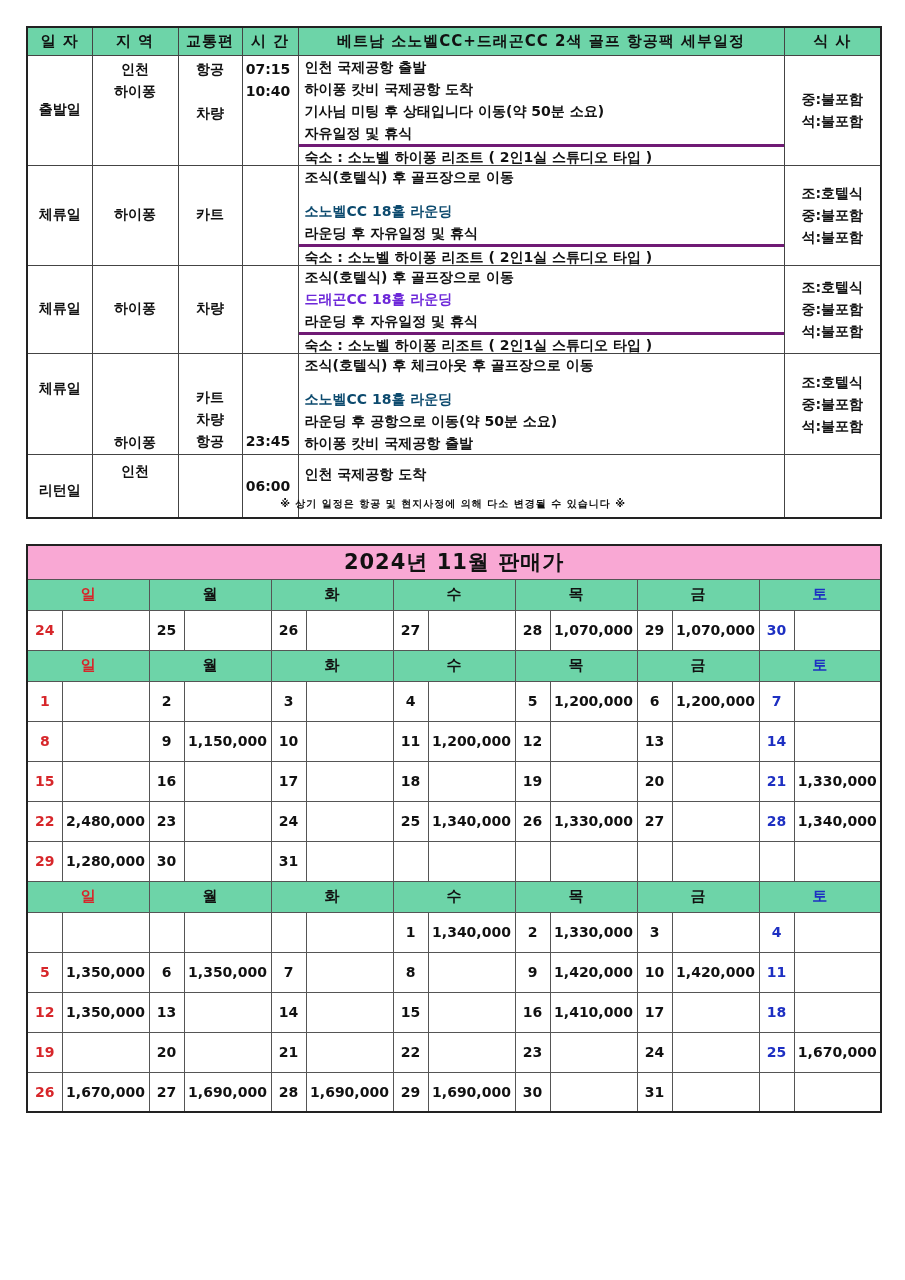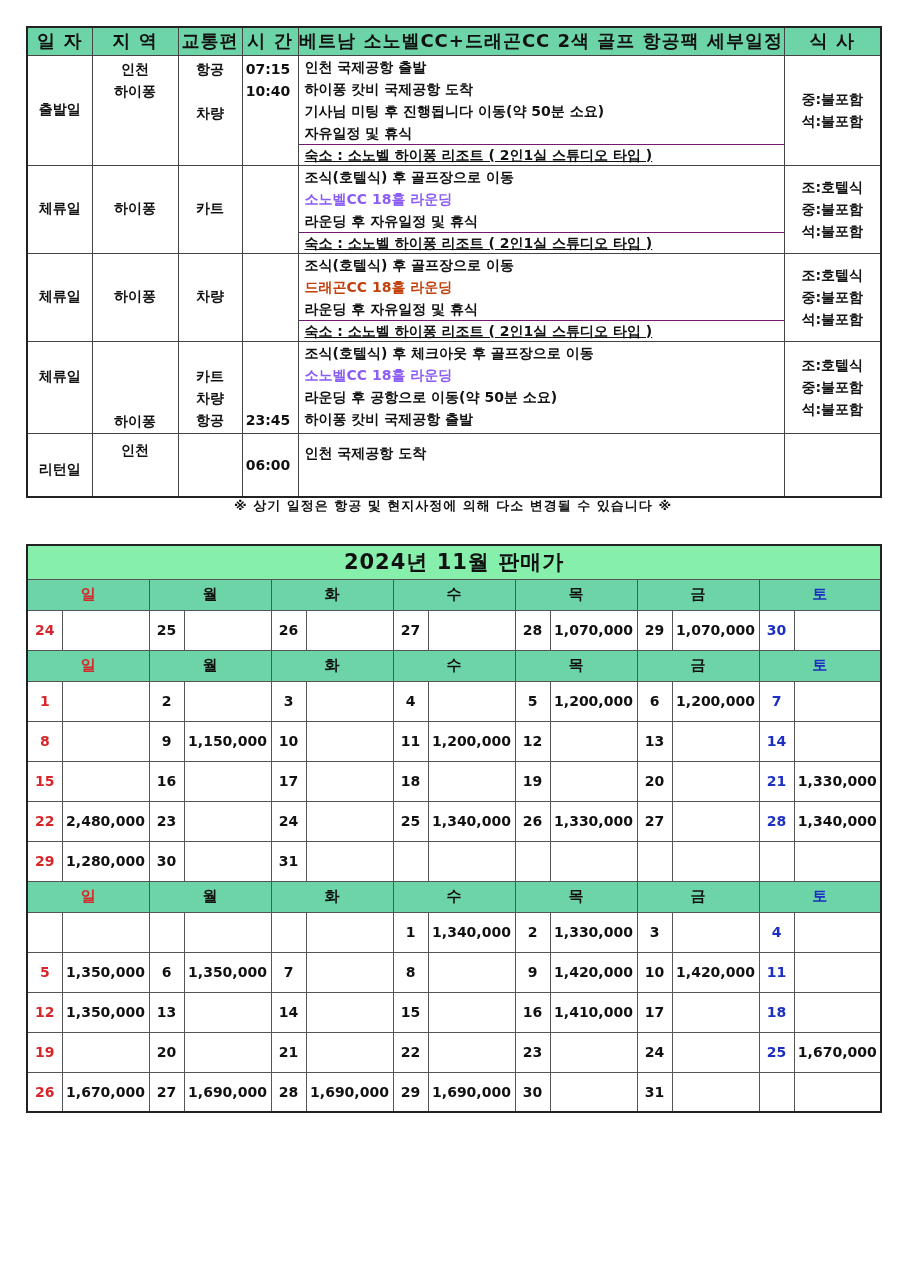--- a/index.html
+++ b/index.html
@@ -7,49 +7,49 @@
     body { position: relative; font-family: "DejaVu Sans", "Liberation Sans", sans-serif; color: #111; }
 
     
     .itin {
       position: absolute; left: 26px; top: 26px; width: 854px;
       border-collapse: collapse; border: 2px solid #222;
       font-size: 14px; font-weight: bold; table-layout: fixed;
     }
     .itin th, .itin td { border: 1px solid #444; }
     .itin thead th {
-      background: #6dd4a8; height: 28px; font-size: 18px; text-align: center;
+      background: #6dd4a8; height: 28px; font-size: 15px; text-align: center;
       font-weight: bold; letter-spacing: 1px;
     }
     .itin td.c { text-align: center; vertical-align: middle; }
     .itin td.top { vertical-align: top; padding-top: 2px; }
     .itin td.bottom { vertical-align: bottom; padding-bottom: 2px; }
     .itin .stack { display: flex; flex-direction: column; align-items: center; line-height: 22px; }
     .itin td.sched { padding: 0; vertical-align: top; }
     .sched .line { height: 22px; line-height: 22px; padding-left: 6px; white-space: nowrap; }
-    .sched .hotel { border-top: 1px solid #701a75; height: 21px; line-height: 21px; text-decoration: underline; }
-    .blue { color: #8b5cf6; }
-    .red  { color: #c2410c; }
+    .sched .hotel { border-top: 3px solid #701a75; height: 21px; line-height: 21px; }
+    .blue { color: #0c4a6e; margin-top: 12px; }
+    .red  { color: #6d28d9; }
     .meals { line-height: 22px; text-align: center; }
     .time { text-align: center; padding-right: 4px; line-height: 22px; }
 
     .notice1 {
       position: absolute; left: 26px; width: 854px; top: 497px;
-      text-align: center; font-size: 13px; font-weight: bold; letter-spacing: 1px;
+      text-align: center; font-size: 10px; font-weight: bold; letter-spacing: 1px;
     }
 
     
     .price {
       position: absolute; left: 26px; top: 544px; width: 854px;
       border-collapse: collapse; border: 2px solid #222; table-layout: fixed;
       font-size: 14px; font-weight: bold;
     }
     .price td { border: 1px solid #555; }
     .price .month td {
-      background: #86efac; height: 34px; text-align: center;
+      background: #f9a8d4; height: 34px; text-align: center;
       font-size: 21px; font-weight: bold; letter-spacing: 1px;
     }
     .price .dow td {
       background: #6dd4a8; height: 31px; text-align: center; font-size: 15px;
     }
     .price .days td { height: 40px; background: #fff; }
     .price td.d { text-align: center; }
     .price td.p { text-align: center; font-weight: bold; }
     .sun { color: #d7262a; }
     .sat { color: #1d2fc2; }
@@ -96,21 +96,21 @@
           <span>차량</span>
         </div>
       </td>
       <td class="top time">
         <div>07:15</div>
         <div>10:40</div>
       </td>
       <td class="sched">
         <div class="line">인천 국제공항 출발</div>
         <div class="line">하이퐁 캇비 국제공항 도착</div>
-        <div class="line">기사님 미팅 후 진행됩니다 이동(약 50분 소요)</div>
+        <div class="line">기사님 미팅 후 상태입니다 이동(약 50분 소요)</div>
         <div class="line">자유일정 및 휴식</div>
         <div class="line hotel">숙소 : 소노벨 하이퐁 리조트 ( 2인1실 스튜디오 타입 )</div>
       </td>
       <td class="c meals">
         <div>중:불포함</div>
         <div>석:불포함</div>
       </td>
     </tr>
 
     <tr style="height:87px">

